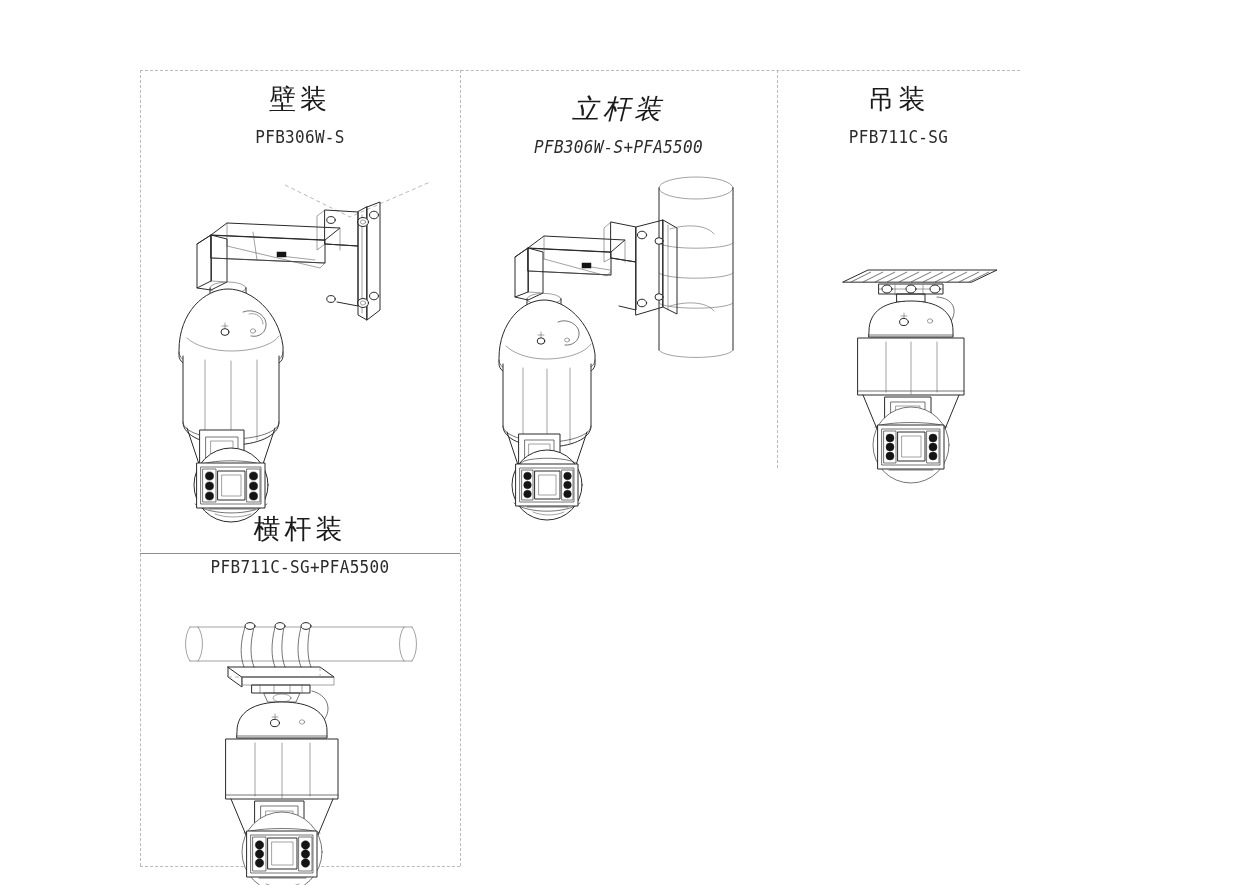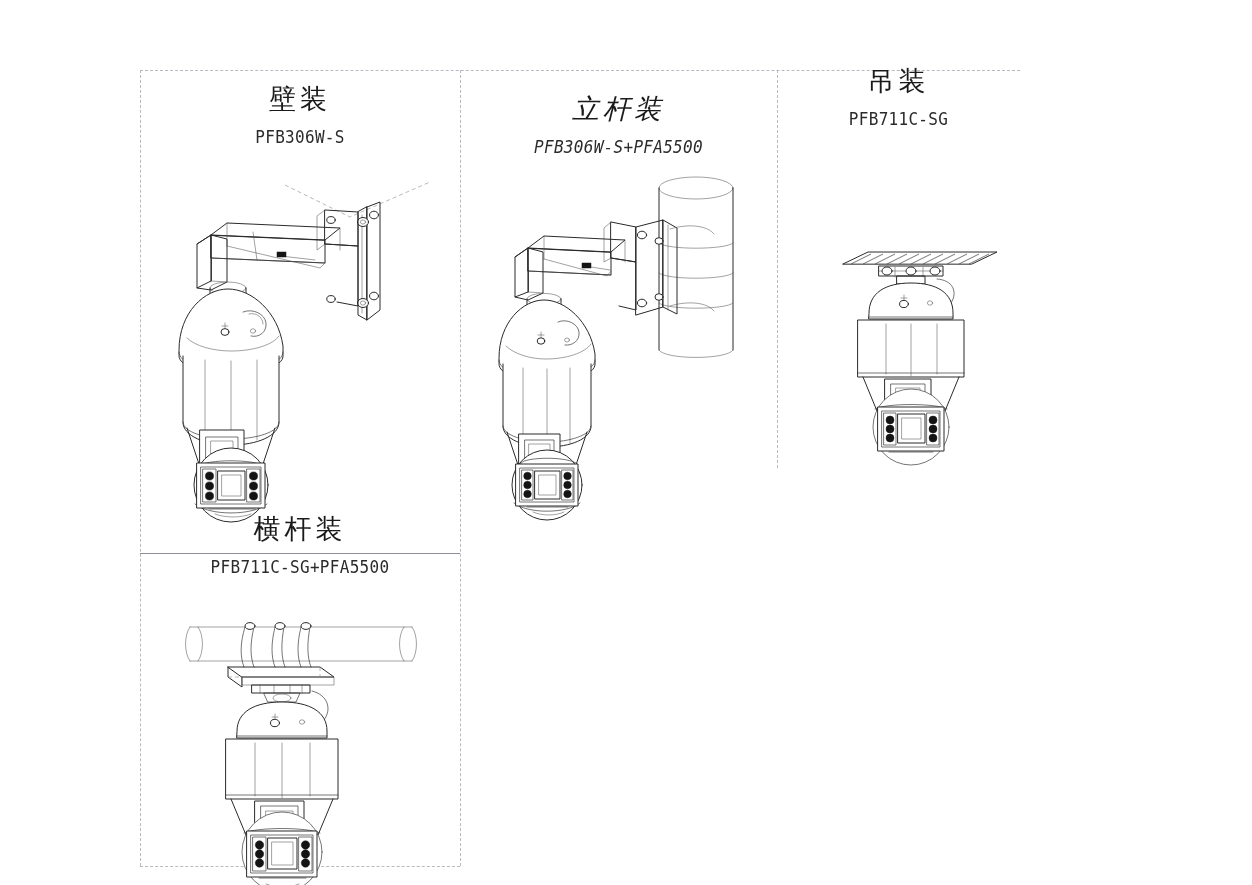--- a/index.html
+++ b/index.html
@@ -312,21 +312,21 @@
           <circle class="fillk" cx="75.5" cy="315" r="3.8"></circle>
           <circle class="fillk" cx="75.5" cy="324" r="3.8"></circle>
         </g>
 
         <path class="ln-thin" d="M35 337 L76 337"></path>
         <path class="ln-fine" d="M41 342 C50 346 64 346 72 342"></path>
       </svg>
     </div>
   </div>
 
-  <div class="panel" style="left:777px; top:52px; width:243px; height:398px;">
+  <div class="panel" style="left:777px; top:70px; width:243px; height:398px;">
 
     <div class="panel-head" style="top:12px;">
       <div class="panel-title">吊装</div>
       <div class="panel-model">PFB711C-SG</div>
     </div>
 
     <div class="art" style="left:50px; top:135px;">
       <svg width="200" height="250" viewBox="0 0 200 250">
 
         <g>

